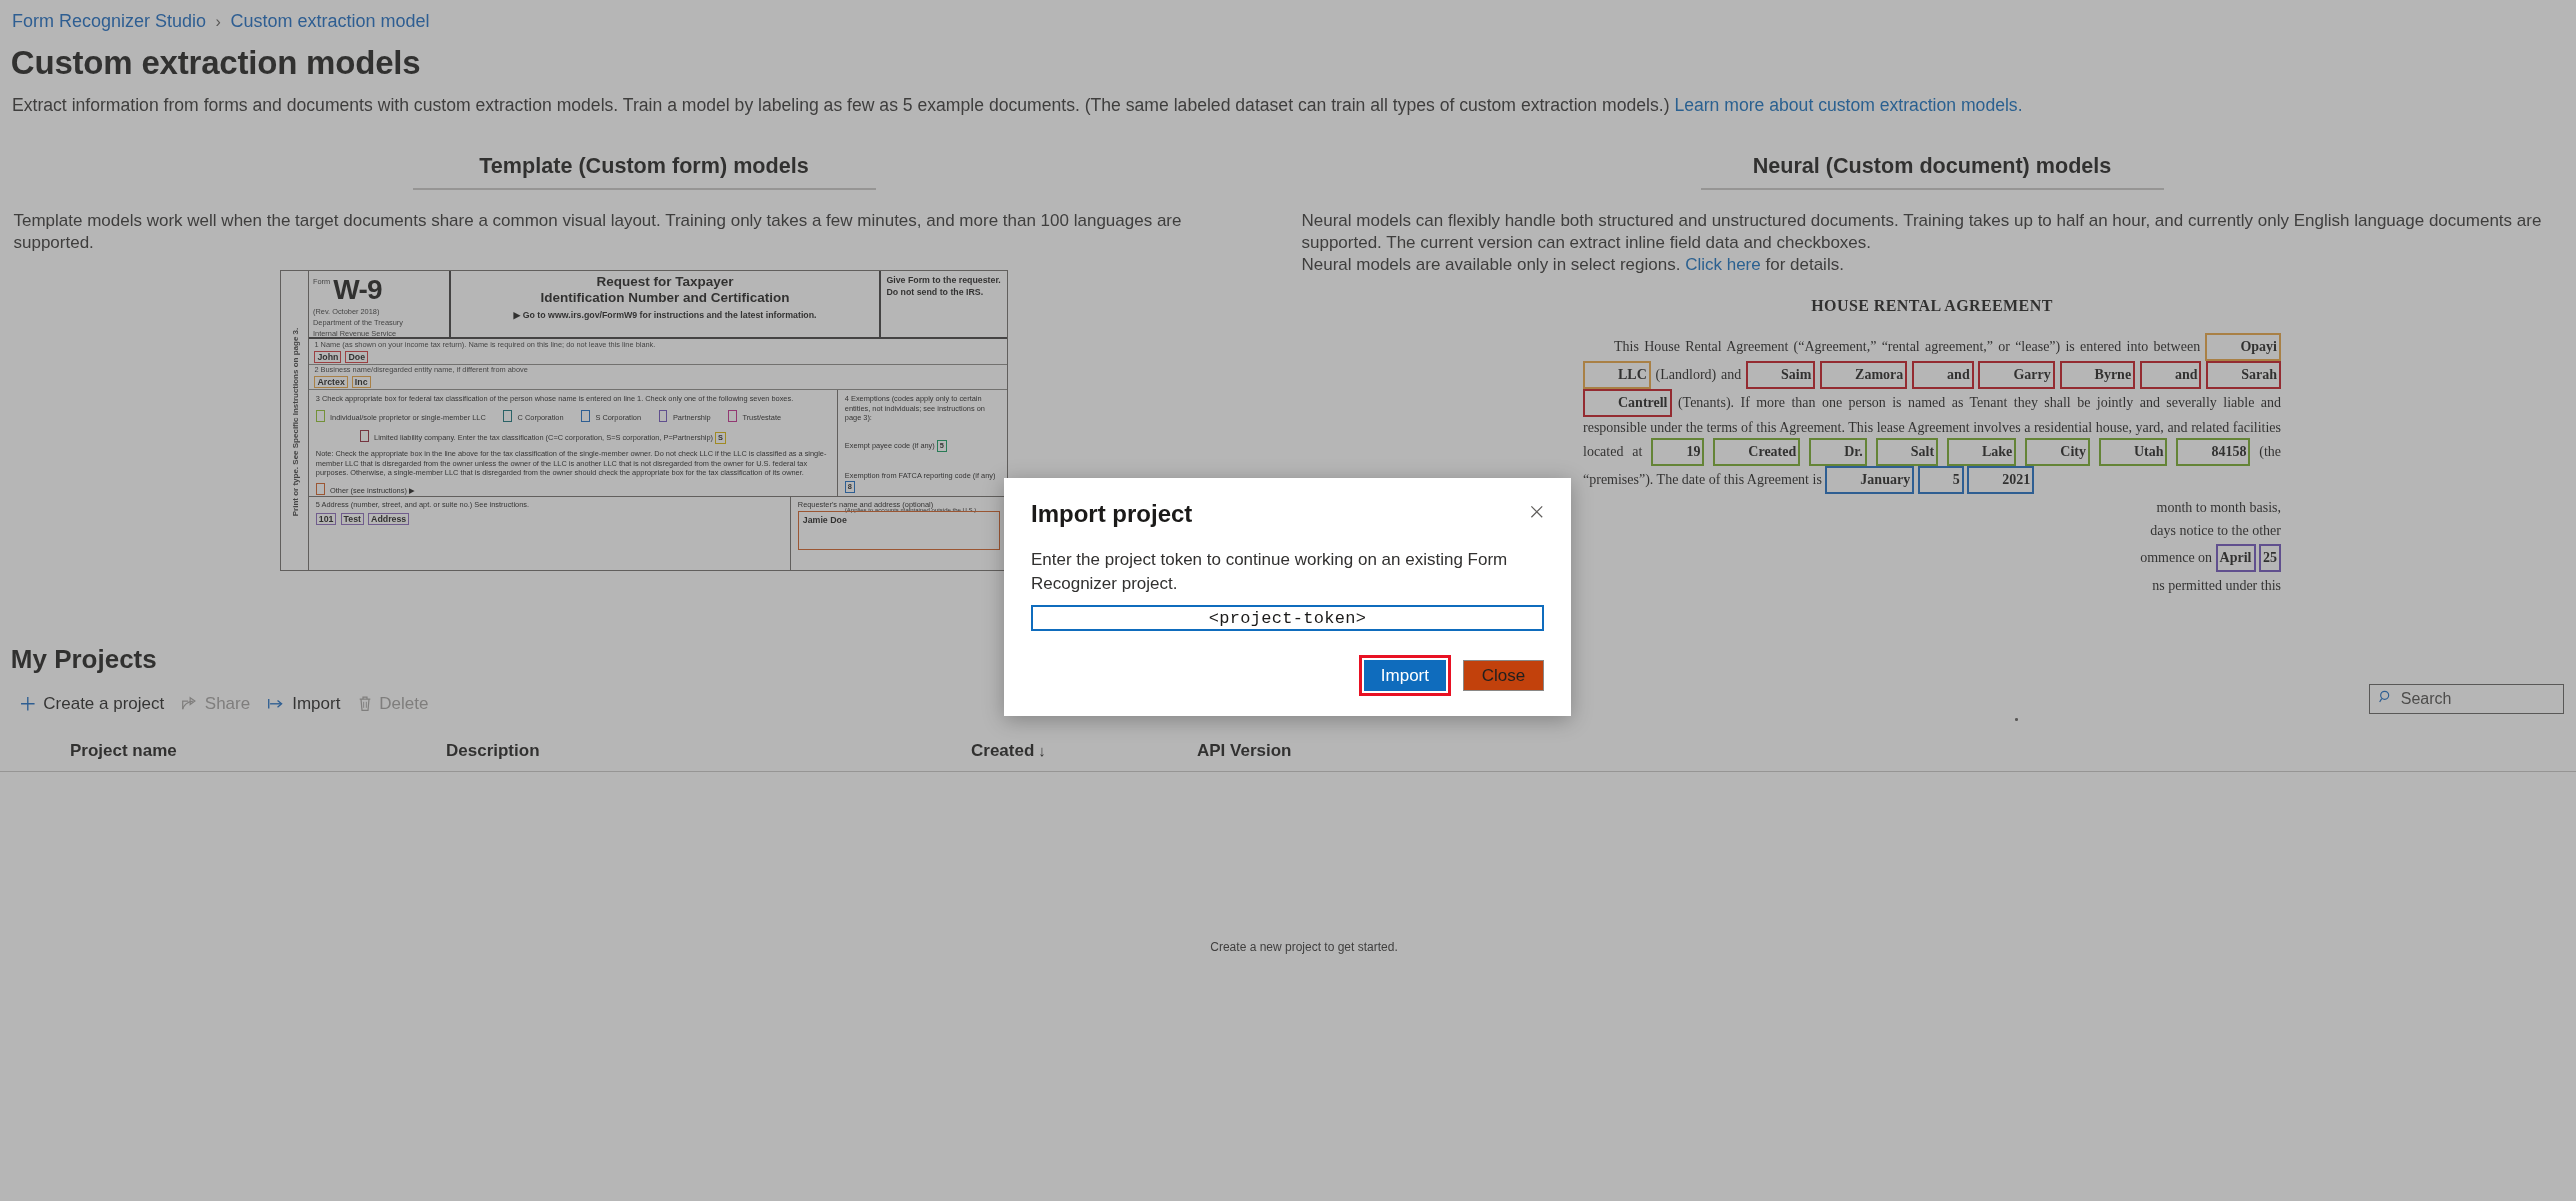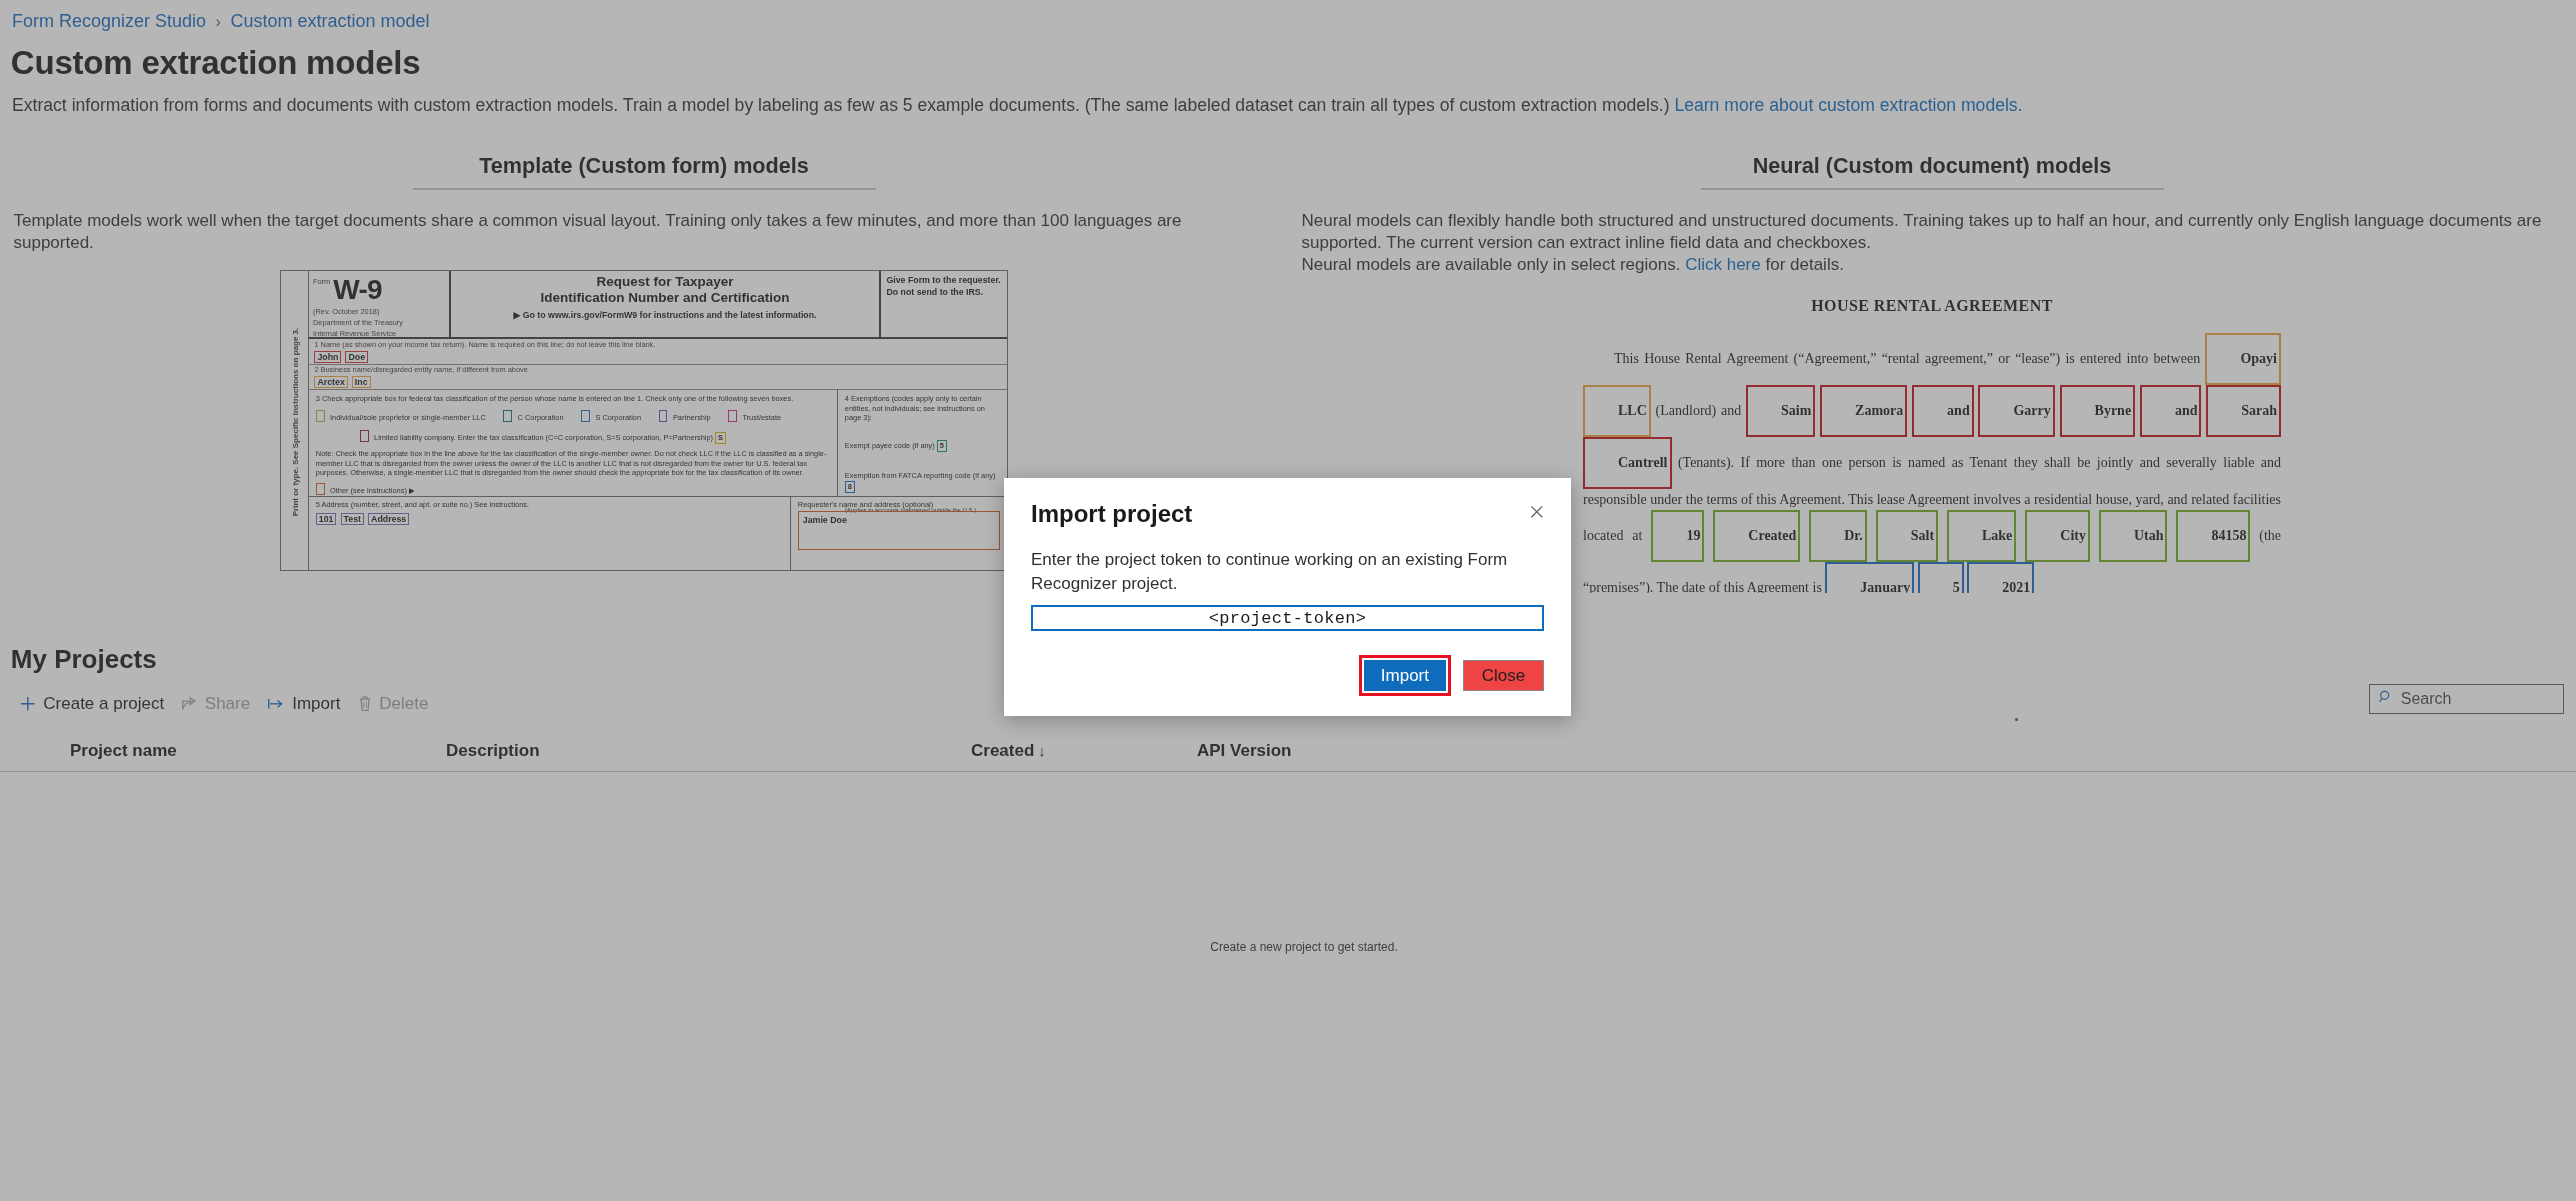--- a/index.html
+++ b/index.html
@@ -145,21 +145,21 @@
     font-family: "Liberation Serif", serif;
     color: #1b1a19;
     padding: 5.4px 15px;
   }
   .rental-title {
     text-align: center; font-weight: 700; font-size: 16px; letter-spacing: 0.4px;
     margin-bottom: 17.6px;
   }
   .rental p { margin: 0 0 2.7px 0; font-size: 14px; line-height: 21px; text-align: justify; }
   .rental .indent { text-indent: 31px; }
-  .rtag { display: inline-block; padding: 16px 2px; border: 2px solid #000;
+  .rtag { display: inline-block; padding: 4px 2px; border: 2px solid #000;
           font-weight: 700; line-height: 16px; }
   .rt-orange { border-color: #e8a33d; }
   .rt-red    { border-color: #c4111b; }
   .rt-green  { border-color: #73aa24; }
   .rt-blue   { border-color: #1668c1; }
   .rt-purple { border-color: #6b4fbb; }
 
   
   .projects-title {
     position: absolute; left: 10.8px; top: 643px;
@@ -241,21 +241,21 @@
     display: flex; align-items: center; gap: 12px;
   }
   .btn {
     height: 31px; min-width: 81px; padding: 0 16px;
     font-size: 17px; line-height: 30px; text-align: center; cursor: pointer;
   }
   .btn-primary {
     background: #0f6cbd; color: #ffffff; border: 0.7px solid #0f6cbd;
   }
   .btn-secondary {
-    background: #ef4444; color: #201f1e; border: 0.7px solid #8a8886;
+    background: #c2410c; color: #201f1e; border: 0.7px solid #8a8886;
   }
   .focus-ring {
     border: 3.4px solid #e81123; padding: 2px; display: inline-block; line-height: 0;
   }
 </style>
 </head>
 <body>
 
 <div class="page">
 

